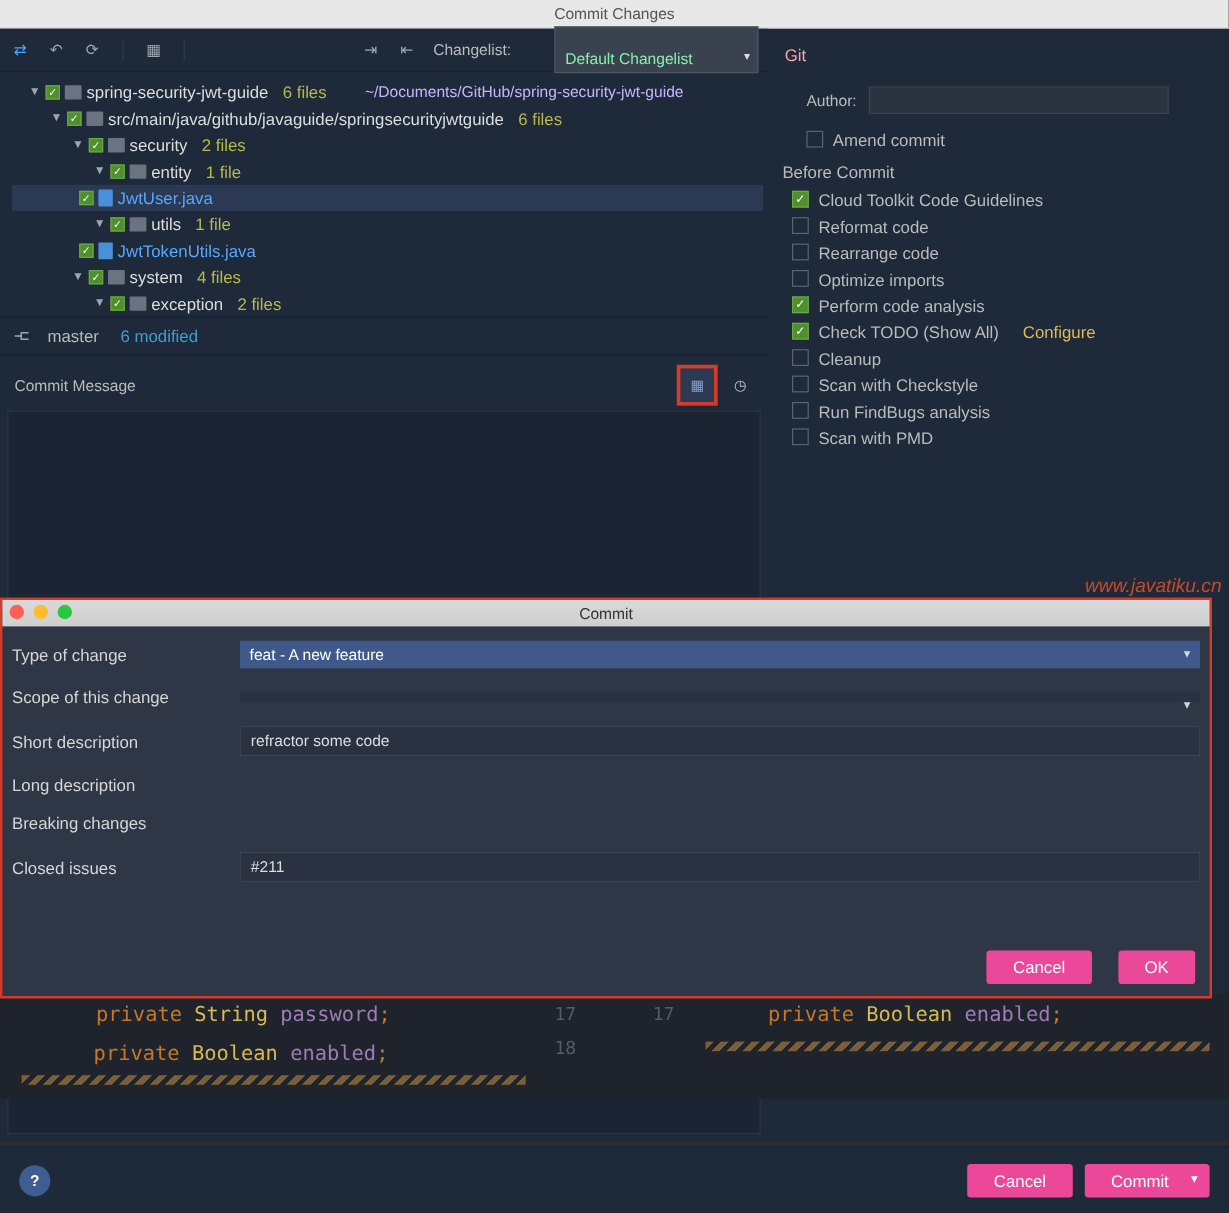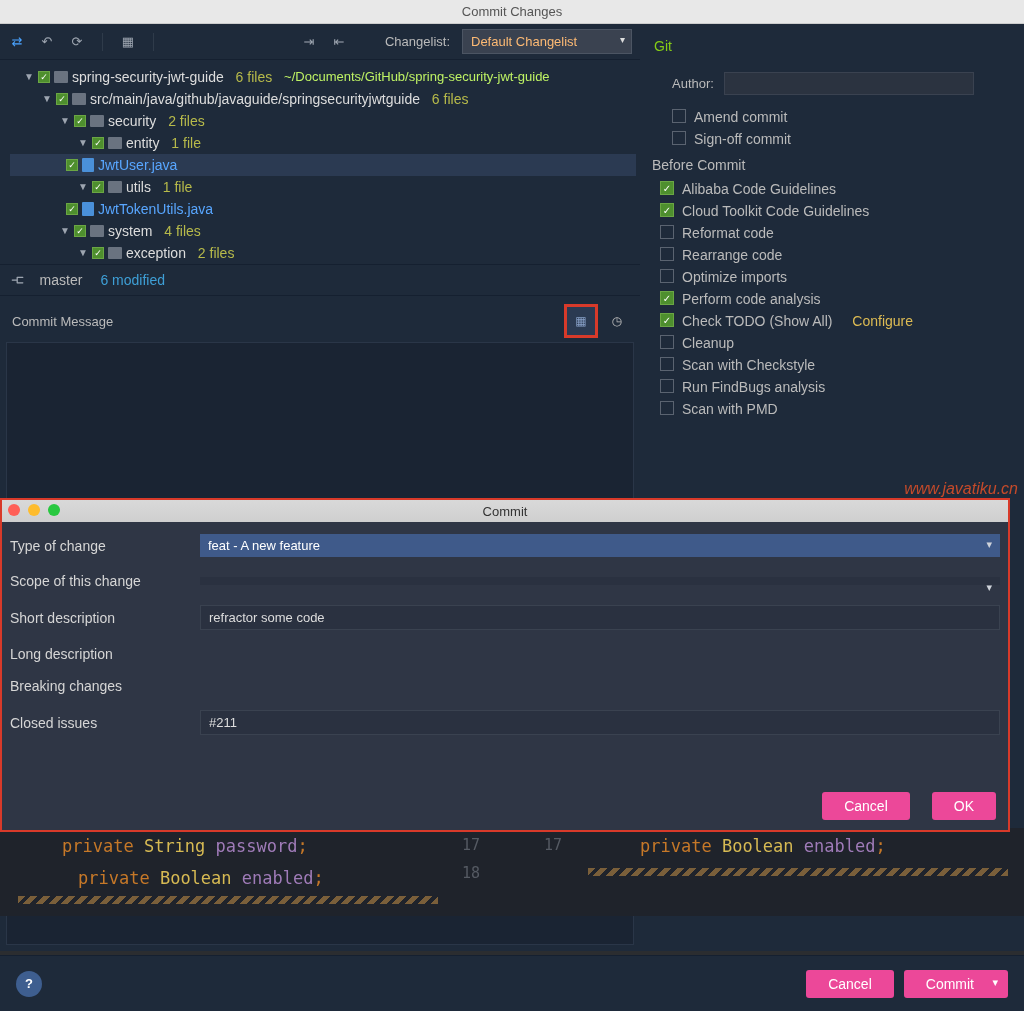--- a/index.html
+++ b/index.html
@@ -8,47 +8,47 @@
     .title-bar { background: #e8e8e8; color: #555; height: 24px; display: flex; align-items: center; justify-content: center; font-size: 13px; border-bottom: 1px solid #ccc; }
 
     .main-split { display: flex; height: 927px; }
     .left-panel { width: 640px; background: #1e2a3a; display: flex; flex-direction: column; }
     .right-panel { width: 384px; background: #1e2a3a; padding: 10px 12px; }
 
     .toolbar { height: 36px; background: #1e2a3a; display: flex; align-items: center; padding: 0 8px; gap: 12px; border-bottom: 1px solid #152030; }
     .tb-icon { width: 18px; height: 18px; display: inline-flex; align-items: center; justify-content: center; color: #9da5b0; cursor: pointer; }
     .tb-sep { width: 1px; height: 18px; background: #2f3b4a; margin: 0 4px; }
     .changelist-lbl { color: #bbb; margin-left: auto; }
-    .dropdown { background: #3a4250; color: #fdba74; padding: 4px 22px 4px 8px; border: 1px solid #4c5563; position: relative; min-width: 170px; }
+    .dropdown { background: #3a4250; color: #86efac; padding: 18px 22px 4px 8px; border: 1px solid #4c5563; position: relative; min-width: 170px; margin-left: 24px; }
     .dropdown::after { content: "▾"; position: absolute; right: 6px; color: #ddd; font-size: 10px; }
 
     .tree { flex: 0 0 auto; padding: 6px 4px 4px 10px; background: #1e2a3a; line-height: 22px; font-size: 14px; max-height: 204px; overflow: hidden; }
     .tree .row { display: flex; align-items: center; gap: 4px; white-space: nowrap; }
     .indent-0 { padding-left: 14px;} .indent-1{padding-left:32px;} .indent-2{padding-left:50px;} .indent-3{padding-left:68px;} .indent-4{padding-left:56px;}
     .expander { display:inline-block; width:10px; text-align:center; color:#9da5b0; font-size:10px; }
     .chk { width:12px; height:12px; border:1px solid #6ba644; background:#4e8f2e; display:inline-flex; align-items:center; justify-content:center; }
     .chk::after{content:"✓"; font-size:9px; color:#fff; line-height:1;}
     .fld-icon{width:14px;height:12px;background:#6a7380;display:inline-block;border-radius:1px;}
     .file-icon{width:12px;height:14px;background:#4a90d9;display:inline-block;border-radius:1px;}
-    .tree .name{color:#ddd;} .tree .info{color:#b7ba4a;} .tree .path{color:#bef264; font-size:13px;} .tree .filelink{color:#58a6ff;}
+    .tree .name{color:#ddd;} .tree .info{color:#b7ba4a;} .tree .path{color:#c4b5fd; font-size:13px;margin-left:20px;} .tree .filelink{color:#58a6ff;}
     .tree .row.sel{background:#2b3a52;}
 
     .branch-bar { padding: 6px 12px; display:flex; gap:18px; align-items:center; font-size:14px; border-top:1px solid #152030; border-bottom:1px solid #152030;}
     .branch-bar .branch-icon{color:#9da5b0; font-size:16px; font-weight:bold; transform: rotate(90deg); display:inline-block;}
     .branch-bar .mod{color:#3e9fd6;}
 
     .msg-hdr{display:flex; align-items:center; padding:8px 12px 4px; gap:8px;}
     .msg-hdr .title{color:#bbb;}
     .msg-hdr .spacer{flex:1;}
     .msg-hdr .highlight-box{border:3px solid #d83a2a; padding:3px; background:#2b3a52;}
     .msg-hdr .small-icon{width:22px;height:22px;display:inline-flex;align-items:center;justify-content:center;font-size:12px;}
     .msg-area{flex:1; background:#1a2433; margin:0 6px 6px 6px; border:1px solid #2a3648; min-height:150px;}
 
     
-    .rp-title{color:#84cc16; font-size:14px; padding:4px 2px 14px;}
+    .rp-title{color:#fca5a5; font-size:14px; padding:4px 2px 14px;}
     .rp-row{display:flex; align-items:center; gap:10px; margin:4px 0 14px 20px;}
     .rp-row input[type=text]{background:#2b3340;border:1px solid #3a4250;color:#ccc;padding:3px 6px;width:250px;}
     .cbx{width:14px;height:14px;border:1px solid #5a6370;display:inline-flex;align-items:center;justify-content:center;flex-shrink:0;}
     .cbx.on{background:#4e8f2e;border-color:#6ba644;} .cbx.on::after{content:"✓";font-size:10px;color:#fff;}
     .opt{display:flex; align-items:flex-start; gap:8px; margin:6px 0 6px 8px; font-size:14px;}
     .subhdr{margin:10px 0 8px 0; color:#bbb; font-size:14px;}
     .cfg{color:#ddbb53;}
     .watermark{position:absolute; right:6px; top:480px; color:#c54a2a; font-size:16px; font-style:italic;}
 
     
@@ -137,30 +137,22 @@
   <div class="right-panel">
     <div class="rp-title">Git</div>
     <div class="rp-row">
       <span>Author:</span>
       <input type="text" value="" style="">
     </div>
     <div class="opt" style="margin-left:20px;">
         <span class="cbx"></span>
         <span>Amend commit</span>
       </div>
-    <div class="opt" style="margin-left:20px;">
-        <span class="cbx"></span>
-        <span>Sign-off commit</span>
-      </div>
 
     <div class="subhdr">Before Commit</div>
-    <div class="opt">
-        <span class="cbx on"></span>
-        <span>Alibaba Code Guidelines</span>
-      </div>
     <div class="opt">
         <span class="cbx on"></span>
         <span>Cloud Toolkit Code Guidelines</span>
       </div>
     <div class="opt">
         <span class="cbx"></span>
         <span>Reformat code</span>
       </div>
     <div class="opt">
         <span class="cbx"></span>
@@ -190,21 +182,21 @@
     <div class="opt">
         <span class="cbx"></span>
         <span>Scan with PMD</span>
       </div>
   </div>
 </div>
 
 <div class="watermark">www.javatiku.cn</div>
 
 <div class="code-area">
-  <div class="ln" style="left:62px; top:8px;text-align:center;"><span class="kw">private</span> <span class="ty">String</span> <span class="id">password</span><span class="semi">;</span></div>
+  <div class="ln" style="left:80px; top:8px;text-align:center;"><span class="kw">private</span> <span class="ty">String</span> <span class="id">password</span><span class="semi">;</span></div>
   <div class="ln" style="left:78px; top:40px;"><span class="kw">private</span> <span class="ty">Boolean</span> <span class="id">enabled</span><span class="semi">;</span></div>
   <div class="ln" style="left:640px; top:8px;"><span class="kw">private</span> <span class="ty">Boolean</span> <span class="id">enabled</span><span class="semi">;</span></div>
   <div class="gutter">
     <div class="g" style="margin-top:8px;">
         <span>17</span>
         <span>17</span>
       </div>
     <div class="g" style="margin-top:10px;">
         <span>18</span>
         <span></span>

